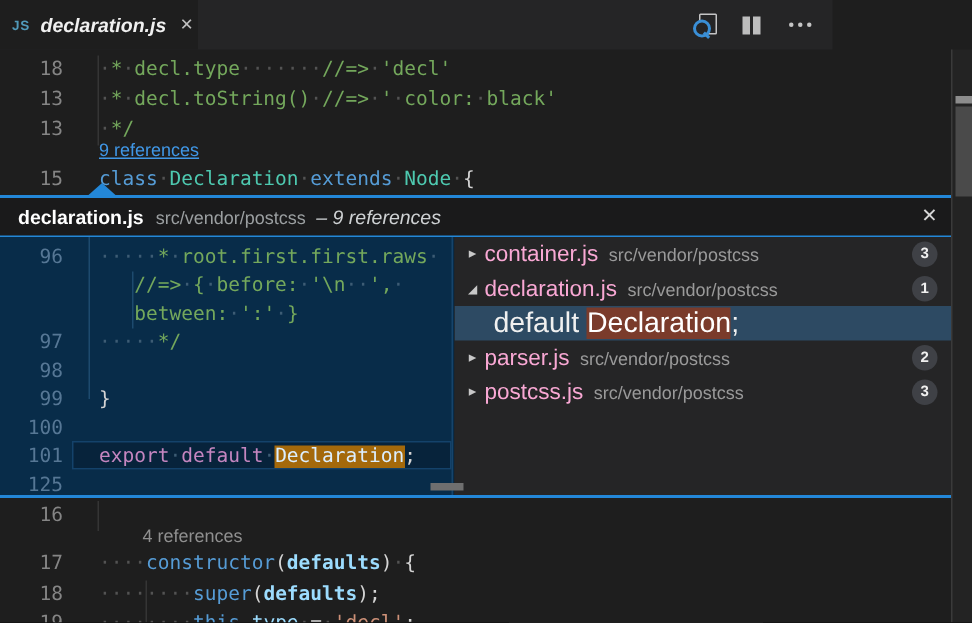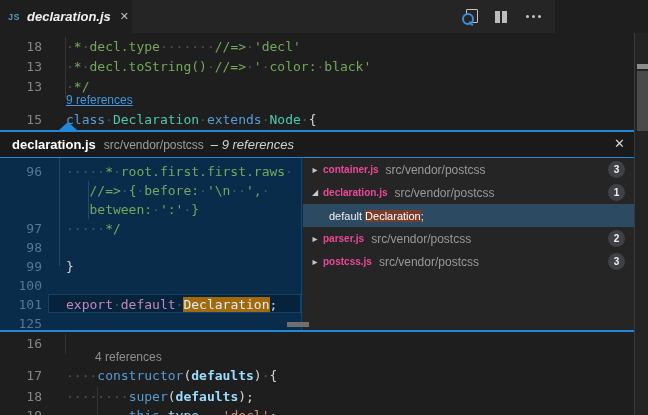--- a/index.html
+++ b/index.html
@@ -56,25 +56,25 @@
   #peek-close{position:absolute;right:9px;top:4px;color:#d6d6d6;font-size:13px;cursor:pointer;z-index:6;}
   #peek-border-bottom{position:absolute;left:0;top:330px;width:634px;height:2px;background:var(--accent);z-index:5;}
   #overview-ruler{position:absolute;left:301px;top:158px;width:1px;height:172px;background:#16446b;z-index:3;}
   #hscroll-thumb{position:absolute;left:287px;top:322px;width:22px;height:5px;background:#6f6f6f;z-index:4;}
   
   #peek-list{position:absolute;left:303px;top:158px;width:331px;height:172px;background:var(--list_bg);z-index:3;overflow:hidden;}
   .lrow{position:absolute;left:0;width:100%;height:23px;display:flex;align-items:center;cursor:pointer;}
   .lrow.selected{background:var(--list_selected);}
   .twistie{width:16px;margin-left:4px;color:#c8c8c8;text-align:center;flex:none;}
   .tw-c{font-size:10px;} .tw-e{font-size:8px;}
-  .fname{font-weight:bold;color:#ec4899;margin-right:7px;font-size:10px;white-space:nowrap;}
+  .fname{font-weight:normal;color:#f9a8d4;margin-right:7px;font-size:15px;white-space:nowrap;}
   .fpath{color:#9a9a9a;font-size:12px;white-space:nowrap;}
   .badge{position:absolute;right:9px;top:3px;width:17px;height:17px;border-radius:50%;background:var(--badge_bg);
          color:#f0f0f0;font-size:10px;font-weight:bold;display:flex;align-items:center;justify-content:center;}
-  .refline{margin-left:26px;color:#f0f0f0;font-size:11px;white-space:pre;}
+  .refline{margin-left:26px;color:#f0f0f0;font-size:19px;white-space:pre;}
   .lmatch{background:var(--match_list_bg);color:#fff;}
   
   #scrollcol{position:absolute;left:634px;top:33px;width:14px;height:382px;background:#232323;
              border-left:1px solid #3a3a3a;box-sizing:border-box;z-index:7;}
   #scroll-marker{position:absolute;left:2px;top:31px;width:11px;height:5px;background:#8c8c8c;}
   #scroll-thumb{position:absolute;left:2px;top:38px;width:11px;height:60px;background:#4a4a4a;cursor:pointer;}
 </style>
 </head>
 <body>
 

